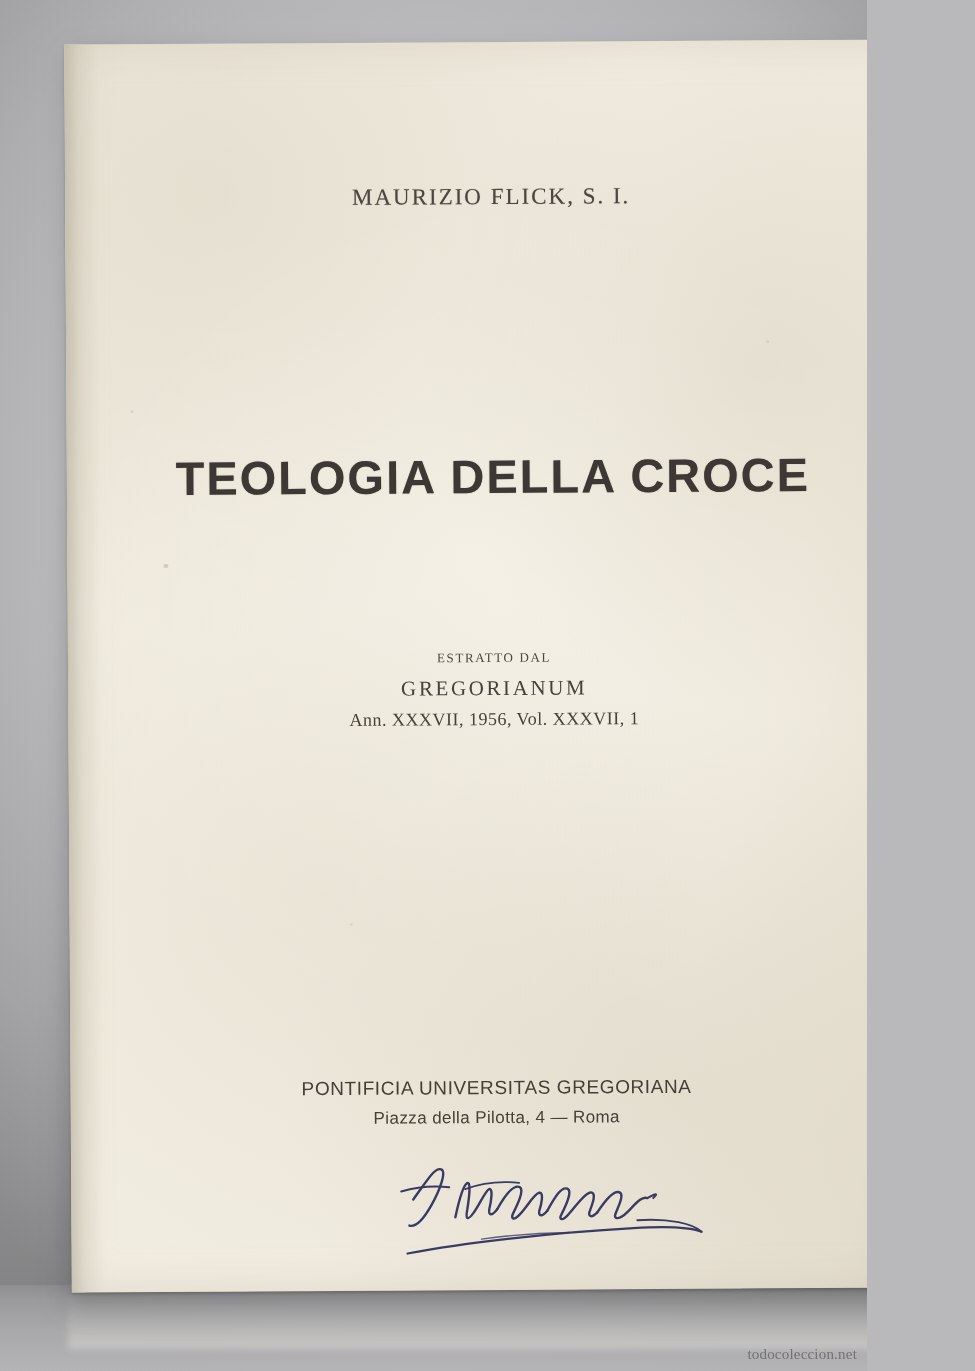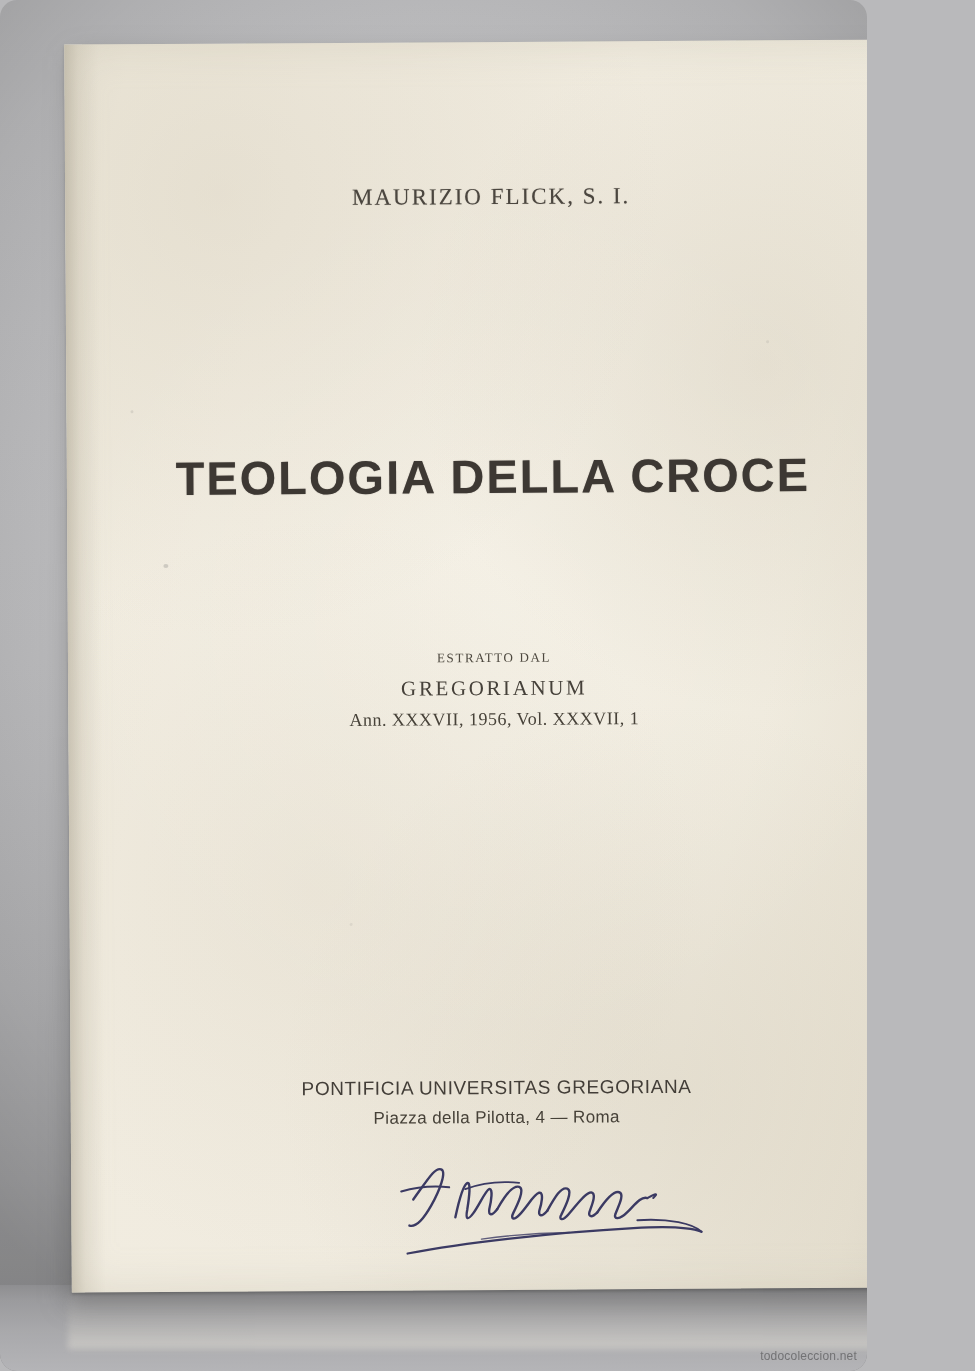--- a/index.html
+++ b/index.html
@@ -22,21 +22,20 @@
     background:
       linear-gradient(180deg,
         #c3c3c5 0%,
         #bfbfc1 22%,
         #bcbcbe 48%,
         #b6b6b8 72%,
         #aeaeb0 86%,
         #a6a6a8 93%,
         #9e9ea0 100%);
     overflow: hidden;
-    border-radius: 17px;
   }
   
   #photo::before {
     content: "";
     position: absolute;
     inset: 0;
     background:
       radial-gradient(ellipse 78% 62% at 50% 42%,
         rgba(255,255,255,0.16) 0%,
         rgba(255,255,255,0.04) 45%,
@@ -244,22 +243,22 @@
   .signature svg {
     display: block;
     overflow: visible;
   }
 
   
   .watermark {
     position: absolute;
     right: 10px;
     bottom: 8px;
-    font-family: Liberation Sans, sans-serif;
-    font-size: 12px;
+    font-family: Liberation Serif, serif;
+    font-size: 15px;
     color: #6f6f71;
     letter-spacing: 0.2px;
     opacity: 0.95;
     z-index: 9;
   }
 </style>
 </head>
 <body>
 
 <div id="photo">

